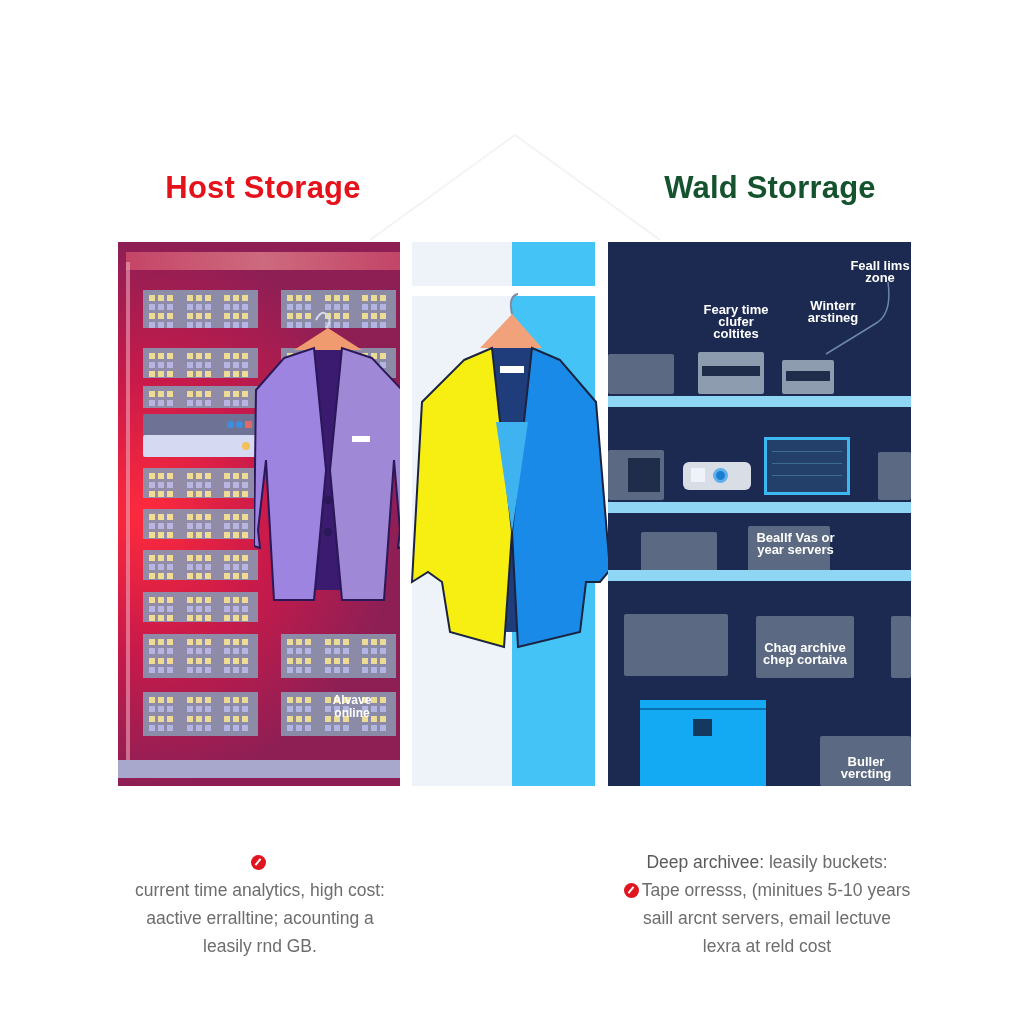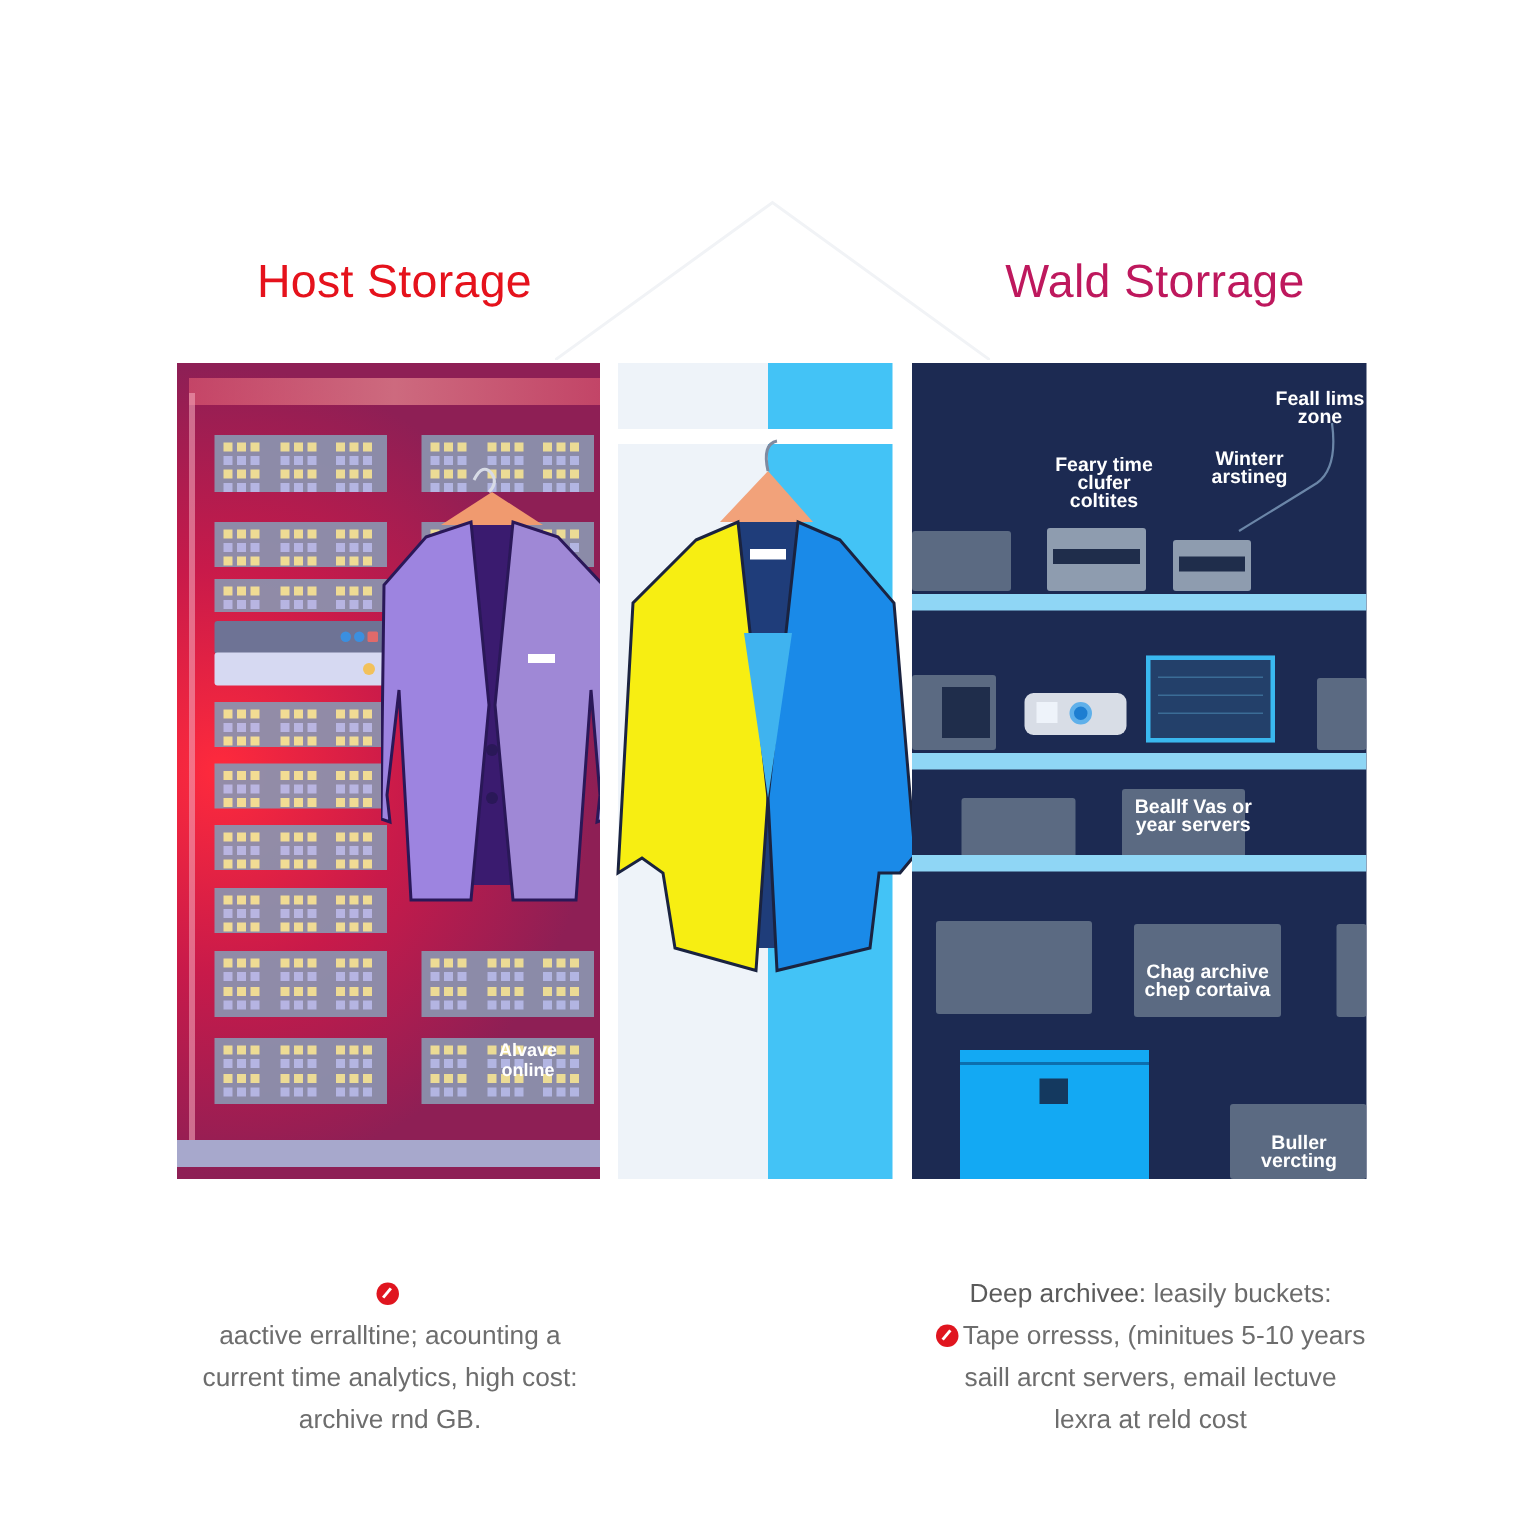--- a/index.html
+++ b/index.html
@@ -1,21 +1,21 @@
 <!DOCTYPE html>
 <html><head>
 <meta charset="utf-8">
 <style>
   * { box-sizing: border-box; margin: 0; padding: 0; }
   html, body { width: 1024px; height: 1024px; background: #ffffff; overflow: hidden; }
   body { position: relative; font-family: "Liberation Sans", sans-serif; }
 
-  .title { position: absolute; top: 170px; font-weight: 400; font-size: 31px; letter-spacing: 0.2px; text-align: center; }
+  .title { position: absolute; top: 170px; font-weight: 700; font-size: 31px; letter-spacing: 0.2px; text-align: center; }
   .title.hot { left: 118px; width: 290px; color: #e5121c; }
-  .title.cold { left: 620px; width: 300px; color: #be185d; }
+  .title.cold { left: 620px; width: 300px; color: #14532d; }
 
   
   .roof { position: absolute; top: 130px; left: 370px; width: 290px; height: 110px; pointer-events: none; }
 
   
   .left-panel { position: absolute; left: 118px; top: 242px; width: 282px; height: 544px;
     background: radial-gradient(ellipse at 10% 50%, #ff2a3c 0%, #c81a4a 35%, #8e1f55 70%);
     overflow: hidden; }
   .left-panel .topbar { position: absolute; left: 8px; top: 10px; width: 274px; height: 18px; background: linear-gradient(90deg,#d9556f,#e88a90,#d9556f); opacity: .7; }
   .left-panel .rail { position: absolute; left: 8px; top: 20px; width: 4px; height: 510px; background: #f2a4b8; opacity: .6; }
@@ -665,23 +665,23 @@
   <div class="box-blue">
     <div class="lid"></div>
       <div class="handle"></div>
   </div>
   <div class="device" style="left:212px;top:494px;width:91px;height:50px;"></div>
   <div class="rlabel" style="left:222px;top:514px;width:72px;">Buller vercting</div>
 </div>
 
 <div class="desc left">
   <div><span class="bullet-icon"></span></div>
+  <div>current time analytics, high cost:</div>
   <div>aactive erralltine; acounting a</div>
-  <div>current time analytics, high cost:</div>
-  <div>archive rnd GB.</div>
+  <div>leasily rnd GB.</div>
 </div>
 
 <div class="desc right">
   <div class="lead"><b>Deep archivee:</b><span> leasily buckets:</span></div>
   <div><span class="bullet-icon"></span><span>Tape orresss, (minitues 5-10 years</span></div>
   <div>saill arcnt servers, email lectuve</div>
   <div>lexra at reld cost</div>
 </div>
 
 </body></html>

